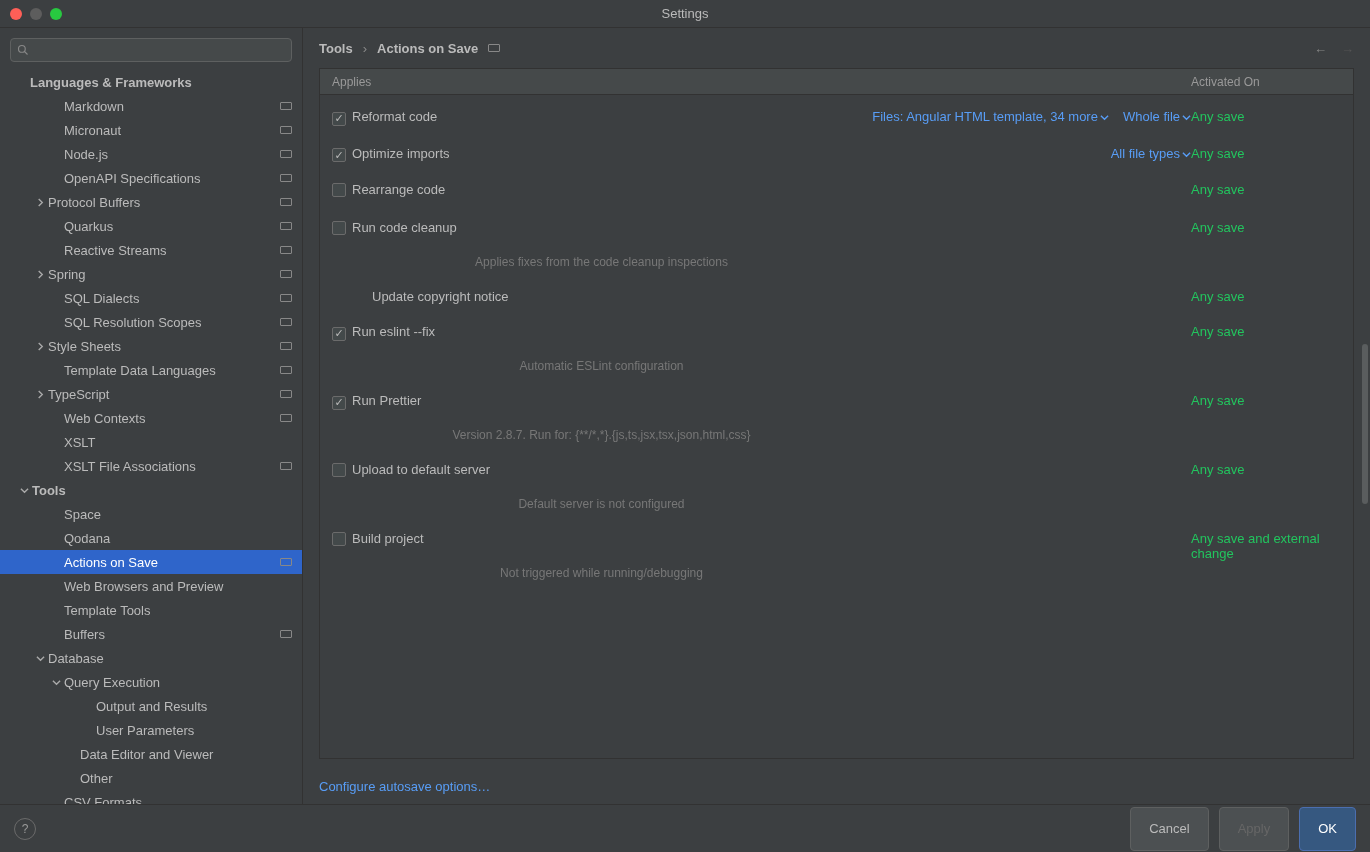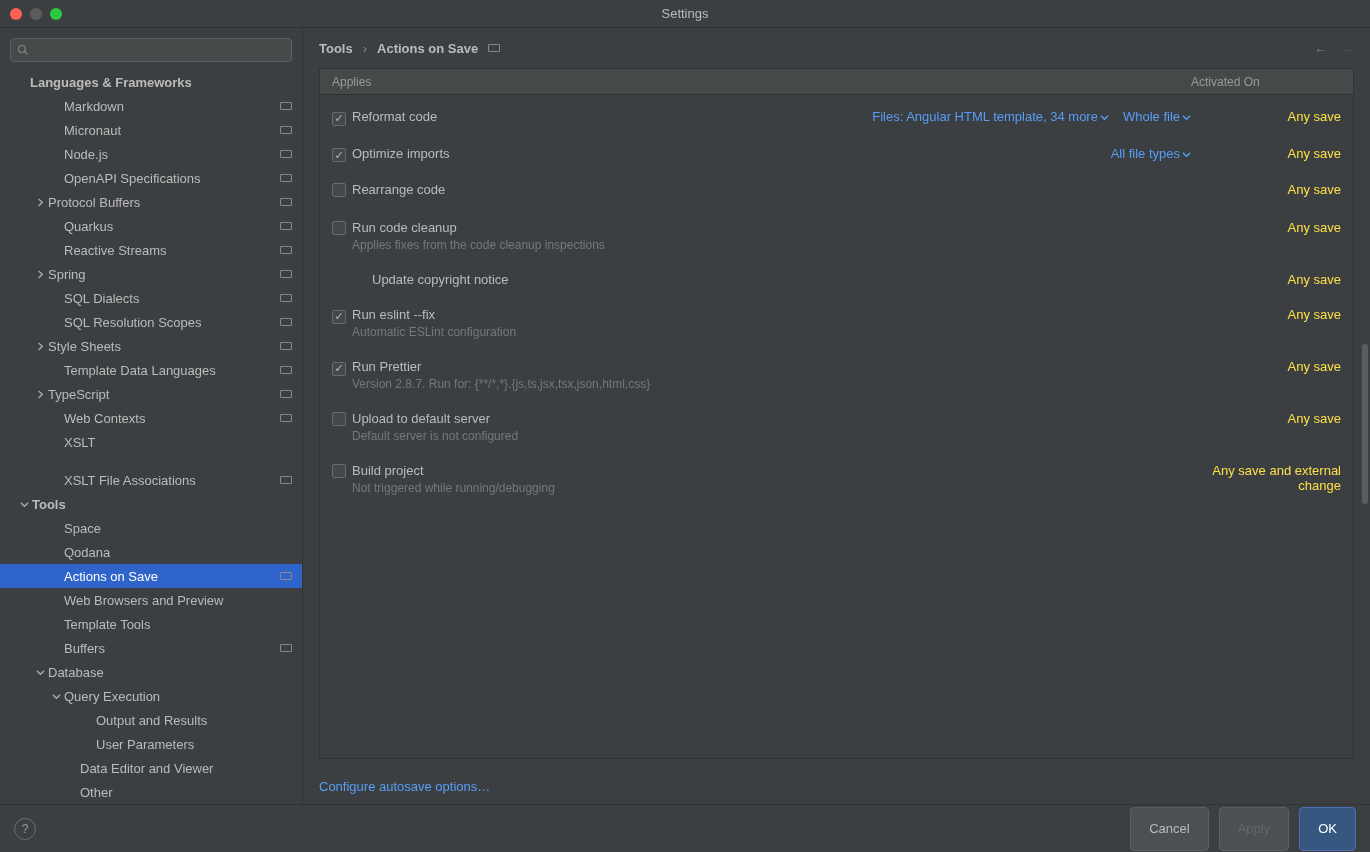--- a/index.html
+++ b/index.html
@@ -39,25 +39,25 @@
 .col-activated { width: 150px; }
 .rows { flex: 1; overflow-y: auto; }
 .action-row { padding: 14px 12px 6px 12px; display: flex; align-items: flex-start; }
 .checkbox-cell { width: 20px; flex-shrink: 0; padding-top: 1px; }
 .chk { width: 14px; height: 14px; border: 1px solid #6b6b6b; border-radius: 2px; display: inline-flex; align-items: center; justify-content: center; background: #43494a; cursor: pointer; }
 .chk.checked { background: #43494a; }
 .chk.checked::after { content: "✓"; color: #bbb; font-size: 11px; line-height: 1; }
 .checkbox-cell.indent { padding-left: 20px; width: 40px; }
 .action-label-wrap { flex: 1; }
 .action-label { color: #bbbbbb; }
-.action-sub { color: #777; font-size: 12px; margin-top: 3px; }
+.action-sub { color: #777; font-size: 12px; margin-top: 20px; text-align: center; }
 .action-options { width: 340px; display: flex; justify-content: flex-end; gap: 14px; align-items: flex-start; }
 .link-dd { color: #589df6; cursor: pointer; display: inline-flex; align-items: center; gap: 2px; white-space: nowrap; }
 .link-dd svg { margin-top: 2px; }
-.activated-cell { width: 150px; color: #fde047; text-align: right; }
+.activated-cell { width: 150px; color: #22c55e; }
 .config-link { padding: 10px 16px; }
 .config-link a { color: #589df6; cursor: pointer; }
 .footer { height: 48px; border-top: 1px solid #323232; display: flex; align-items: center; padding: 0 14px; gap: 10px; }
 .help-btn { width: 22px; height: 22px; border-radius: 50%; border: 1px solid #6b6b6b; display: inline-flex; align-items: center; justify-content: center; color: #999; cursor: pointer; font-size: 12px; }
 .btn { height: 44px; padding: 0 18px; border-radius: 4px; border: 1px solid #5e6060; background: #4c5052; color: #bbb; cursor: pointer; font-size: 13px; display: inline-flex; align-items: center; }
 .btn.primary { background: #365880; border-color: #4b6eaf; color: #fff; }
 .btn.disabled { color: #666; cursor: default; text-align: center; }
 .footer-right { margin-left: auto; display: flex; gap: 10px; }
 </style>
 </head>
@@ -170,21 +170,21 @@
         </div>
         <div class="tree-row" style="padding-left: 48px;">
           <span class="tree-chevron"></span>
           <span class="tree-label">Web Contexts</span>
           <span class="project-marker"></span>
         </div>
         <div class="tree-row" style="padding-left: 48px;">
           <span class="tree-chevron"></span>
           <span class="tree-label">XSLT</span>
         </div>
-        <div class="tree-row" style="padding-left: 48px; margin-top: 14px;">
+        <div class="tree-row" style="padding-left: 48px;">
           <span class="tree-chevron"></span>
           <span class="tree-label">XSLT File Associations</span>
           <span class="project-marker"></span>
         </div>
         <div class="tree-row" style="padding-left: 16px;">
           <span class="tree-chevron">
             <svg width="9" height="9" viewBox="0 0 10 10">
               <path d="M1 3 L5 7 L9 3" fill="none" stroke="#aaa" stroke-width="1.5"></path>
             </svg>
           </span>

